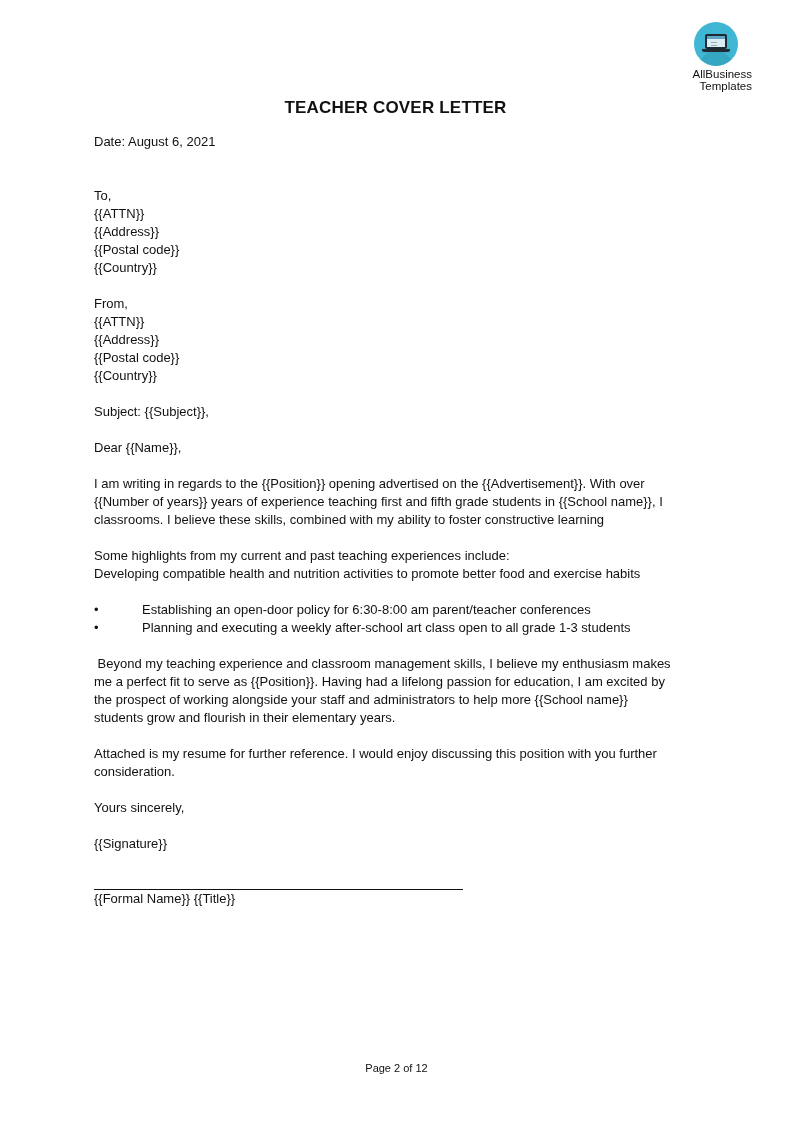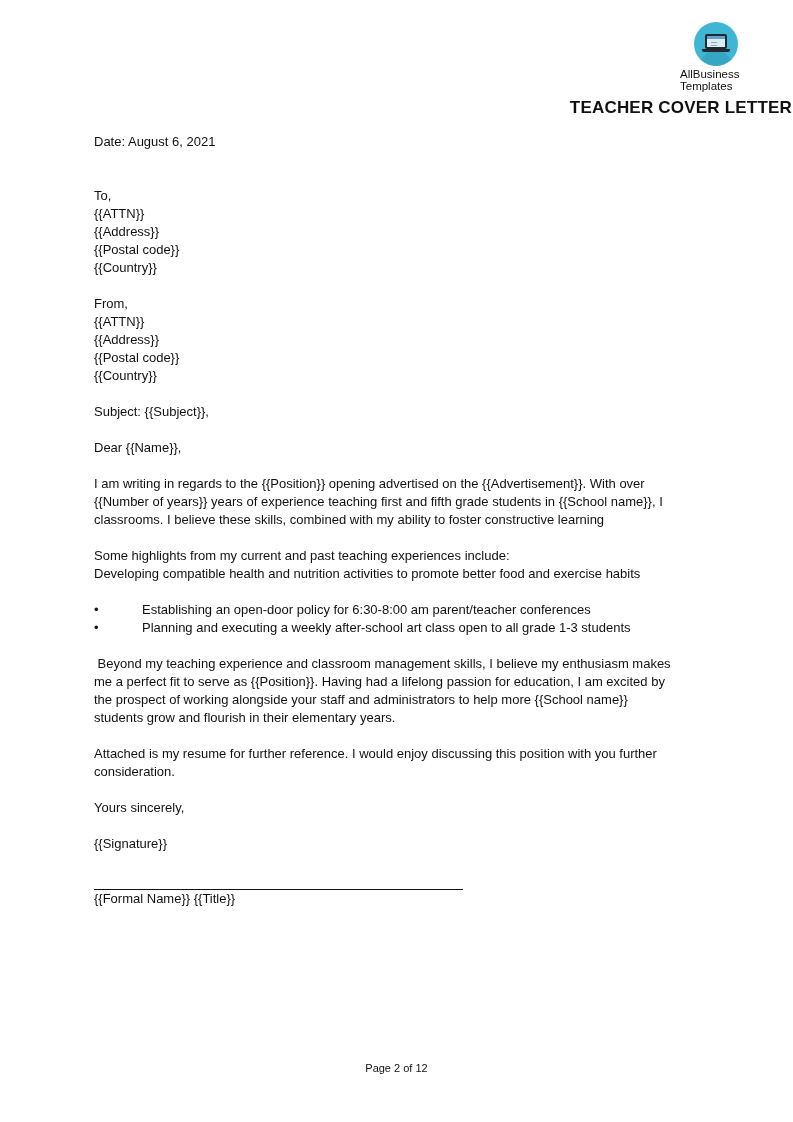--- a/index.html
+++ b/index.html
@@ -12,21 +12,21 @@
     body {
       position: relative;
       font-family: "Liberation Sans", "DejaVu Sans", sans-serif;
       color: #111111;
     }
     .logo {
       position: absolute;
       left: 680px;
       top: 22px;
       width: 72px;
-      text-align: left;
+      text-align: right;
     }
     .logo-circle {
       width: 44px;
       height: 44px;
       border-radius: 50%;
       background: #3fb6d3;
       margin: 0 auto;
       position: relative;
       overflow: hidden;
     }
@@ -75,21 +75,21 @@
       font-family: "Liberation Sans", sans-serif;
       font-size: 11.5px;
       line-height: 12px;
       color: #111;
       margin-top: 2px;
     }
     .doc-title {
       position: absolute;
       left: 0; right: 0;
       top: 98px;
-      text-align: right;
+      text-align: center;
       font-weight: bold;
       font-size: 17px;
       letter-spacing: 0.2px;
       padding-left: 0;
     }
     .doc-title span { position: relative; left: -1px; }
     .content {
       position: absolute;
       left: 94px;
       top: 133px;

